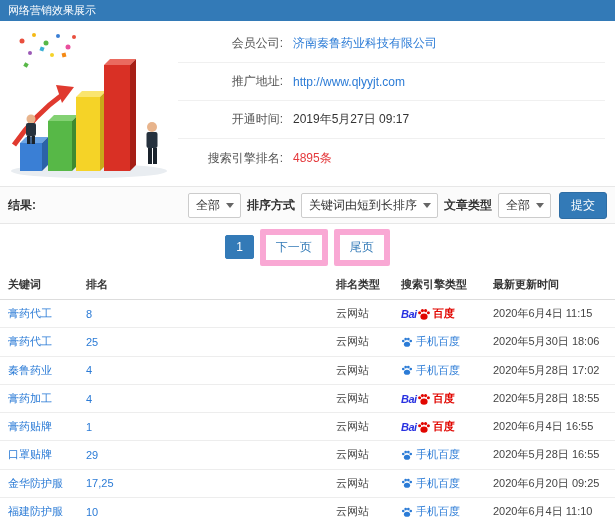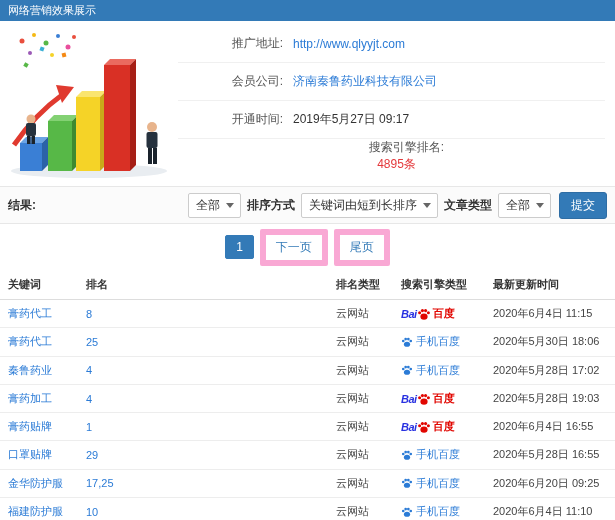--- a/index.html
+++ b/index.html
@@ -8,21 +8,21 @@
 
   
   .topbar { height:21px; background:#337ab7; color:#fff; font-size:11px;
             display:flex; align-items:center; padding:4px 8px; }
 
   
   .info-section { display:flex; height:165px; }
   .clipart { width:178px; height:160px; flex:none; padding:6px 0 0 4px; }
   .info-rows { flex:1; margin-top:4px; padding-right:10px; }
   .info-row { display:flex; align-items:center; height:38px; border-bottom:1px solid #f0f0f0; font-size:12px; color:#555; }
-  .info-row:last-child { border-bottom:none;flex-direction:column; }
+  .info-row:last-child { border-bottom:none; }
   .info-label { width:105px; text-align:right; flex:none; }
   .info-value { margin-left:10px; color:#333; }
   a.info-value.link { color:#2b7bd6; text-decoration:none; }
   .info-value.highlight { color:#e4393c; }
 
   
   .filter-bar { height:38px; background:#fbfbfb; border-top:1px solid #e7e7e7; border-bottom:1px solid #e7e7e7;
                 display:flex; align-items:center; padding:0 8px; font-size:12px; }
   .result-label { font-weight:bold; color:#333; }
   .filter-controls { margin-left:auto; display:flex; align-items:center; gap:6px; }
@@ -119,26 +119,26 @@
         <g>
             <circle cx="148" cy="100" r="5" fill="#e8b48c"></circle>
            <rect x="142.5" y="105" width="11" height="16" rx="2" fill="#26323e"></rect>
            <rect x="144" y="121" width="4" height="16" fill="#1a232c"></rect>
            <rect x="149" y="121" width="4" height="16" fill="#1a232c"></rect>
           </g>
       </svg>
     </div>
     <div class="info-rows" id="info-rows">
         <div class="info-row">
+          <span class="info-label">会员公司:</span>
+          <a class="info-value link" href="#">济南秦鲁药业科技有限公司</a>
+        </div>
+        <div class="info-row">
           <span class="info-label">推广地址:</span>
           <a class="info-value link" href="#">http://www.qlyyjt.com</a>
-        </div>
-        <div class="info-row">
-          <span class="info-label">会员公司:</span>
-          <a class="info-value link" href="#">济南秦鲁药业科技有限公司</a>
         </div>
         <div class="info-row">
           <span class="info-label">开通时间:</span>
           <span class="info-value">2019年5月27日 09:17</span>
         </div>
         <div class="info-row">
           <span class="info-label">搜索引擎排名:</span>
           <span class="info-value highlight">4895条</span>
         </div>
       </div>
@@ -237,21 +237,21 @@
               <span class="bai">Bai</span>
               <svg viewBox="0 0 24 24" width="14" height="14">
                 <ellipse cx="12" cy="16.5" rx="6.2" ry="5.2" fill="#e10601"></ellipse>
                 <circle cx="4.5" cy="10" r="2.6" fill="#e10601"></circle>
                 <circle cx="9.3" cy="6.2" r="2.7" fill="#e10601"></circle>
                 <circle cx="14.7" cy="6.2" r="2.7" fill="#e10601"></circle>
                 <circle cx="19.5" cy="10" r="2.6" fill="#e10601"></circle>
               </svg>
               <span class="du">百度</span>
             </span></td>
-          <td>2020年5月28日 19:03</td>
+          <td>2020年5月28日 18:55</td>
         </tr>
         <tr>
           <td><a class="cell-link" href="#">膏药贴牌</a></td>
           <td><a class="cell-link" href="#">1</a></td>
           <td>云网站</td>
           <td><span class="baidu-logo">
               <span class="bai">Bai</span>
               <svg viewBox="0 0 24 24" width="14" height="14">
                 <ellipse cx="12" cy="16.5" rx="6.2" ry="5.2" fill="#e10601"></ellipse>
                 <circle cx="4.5" cy="10" r="2.6" fill="#e10601"></circle>

